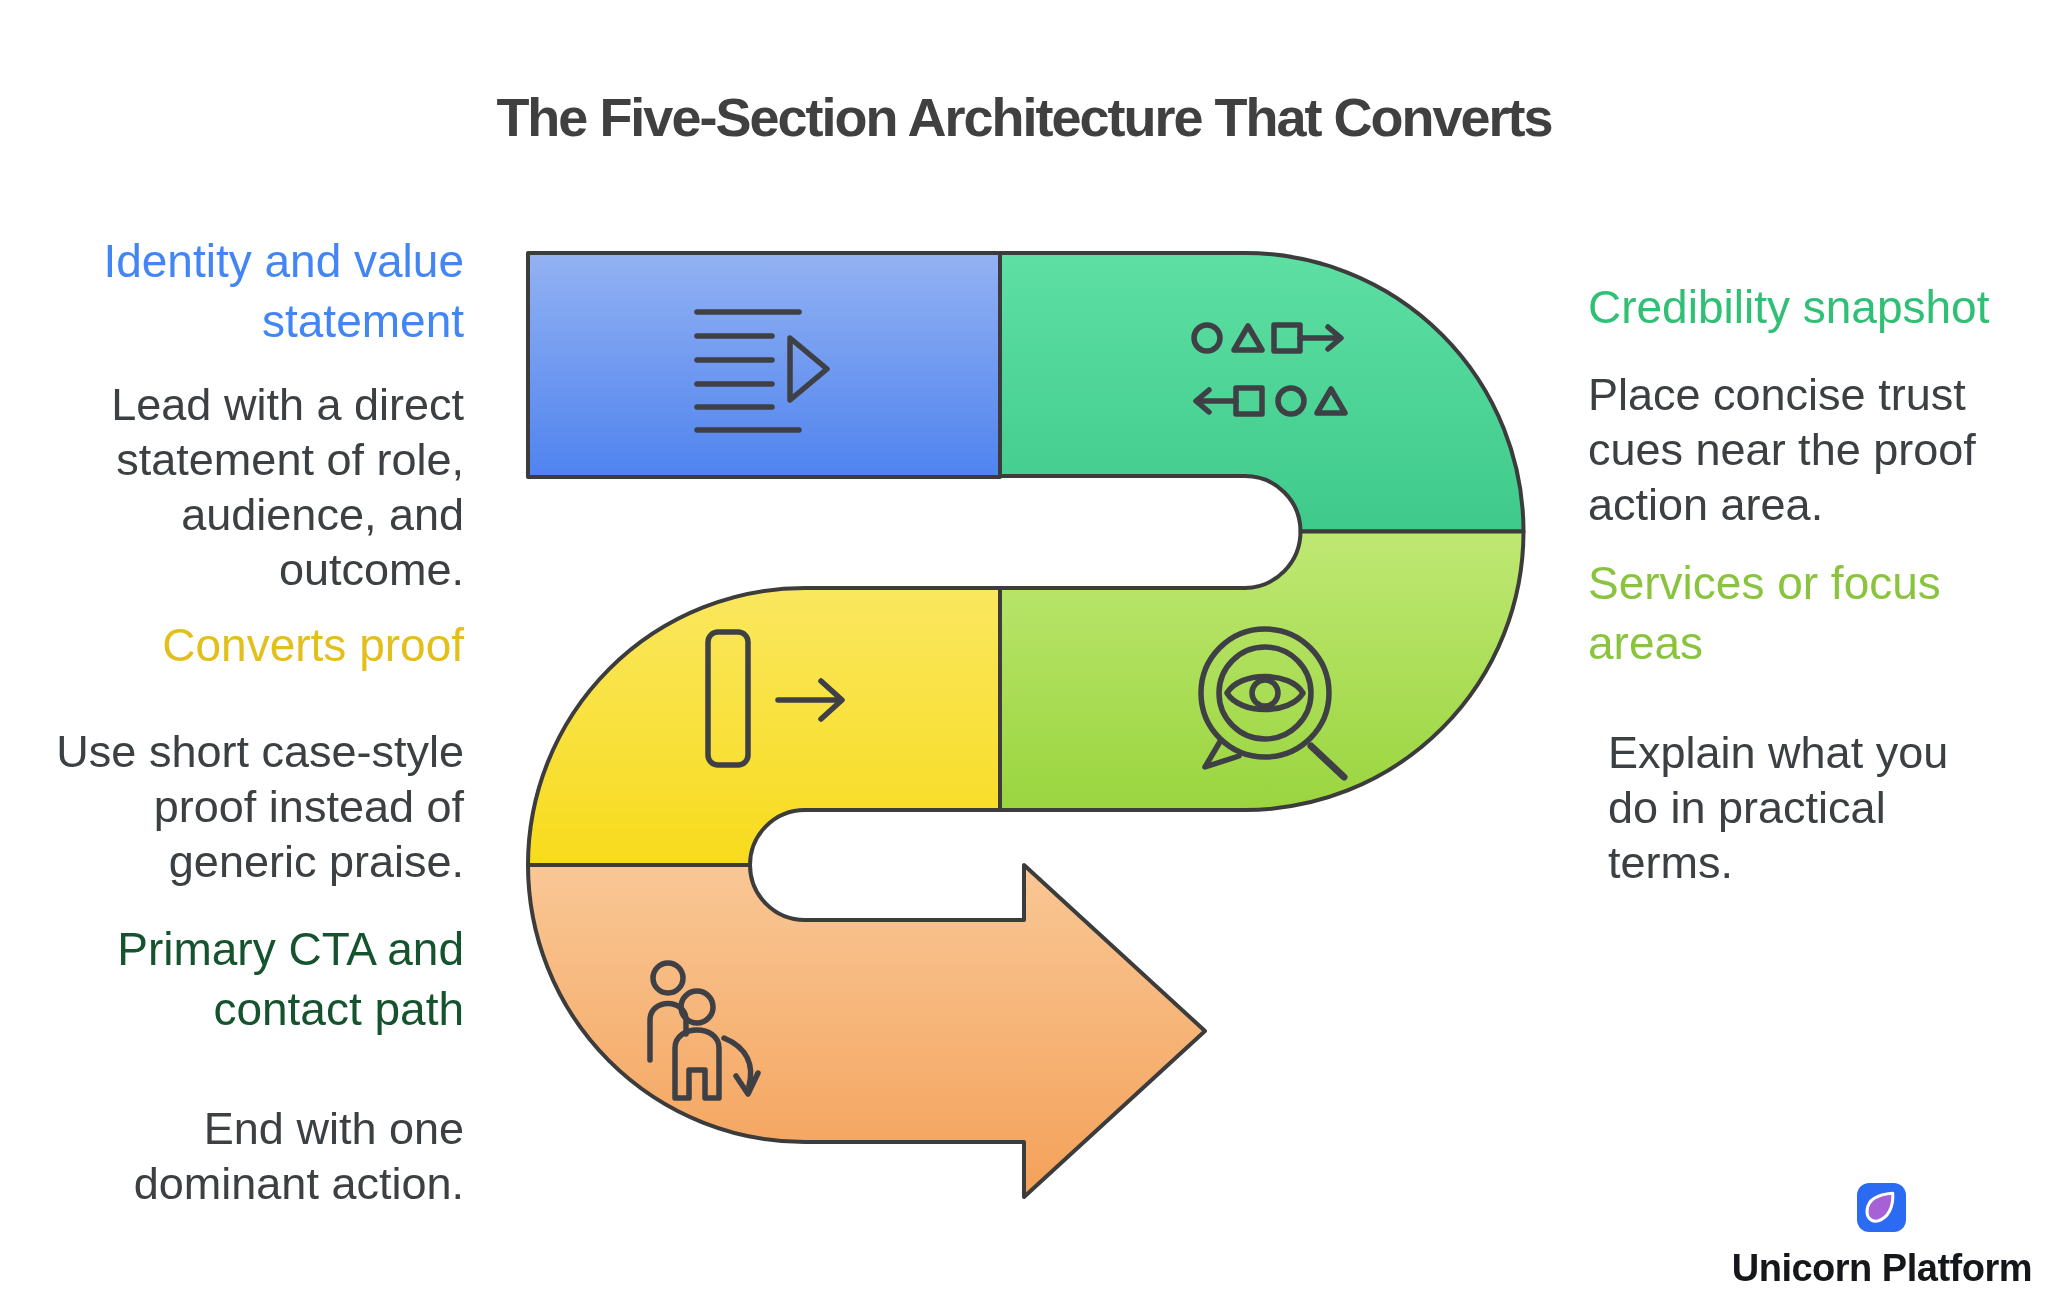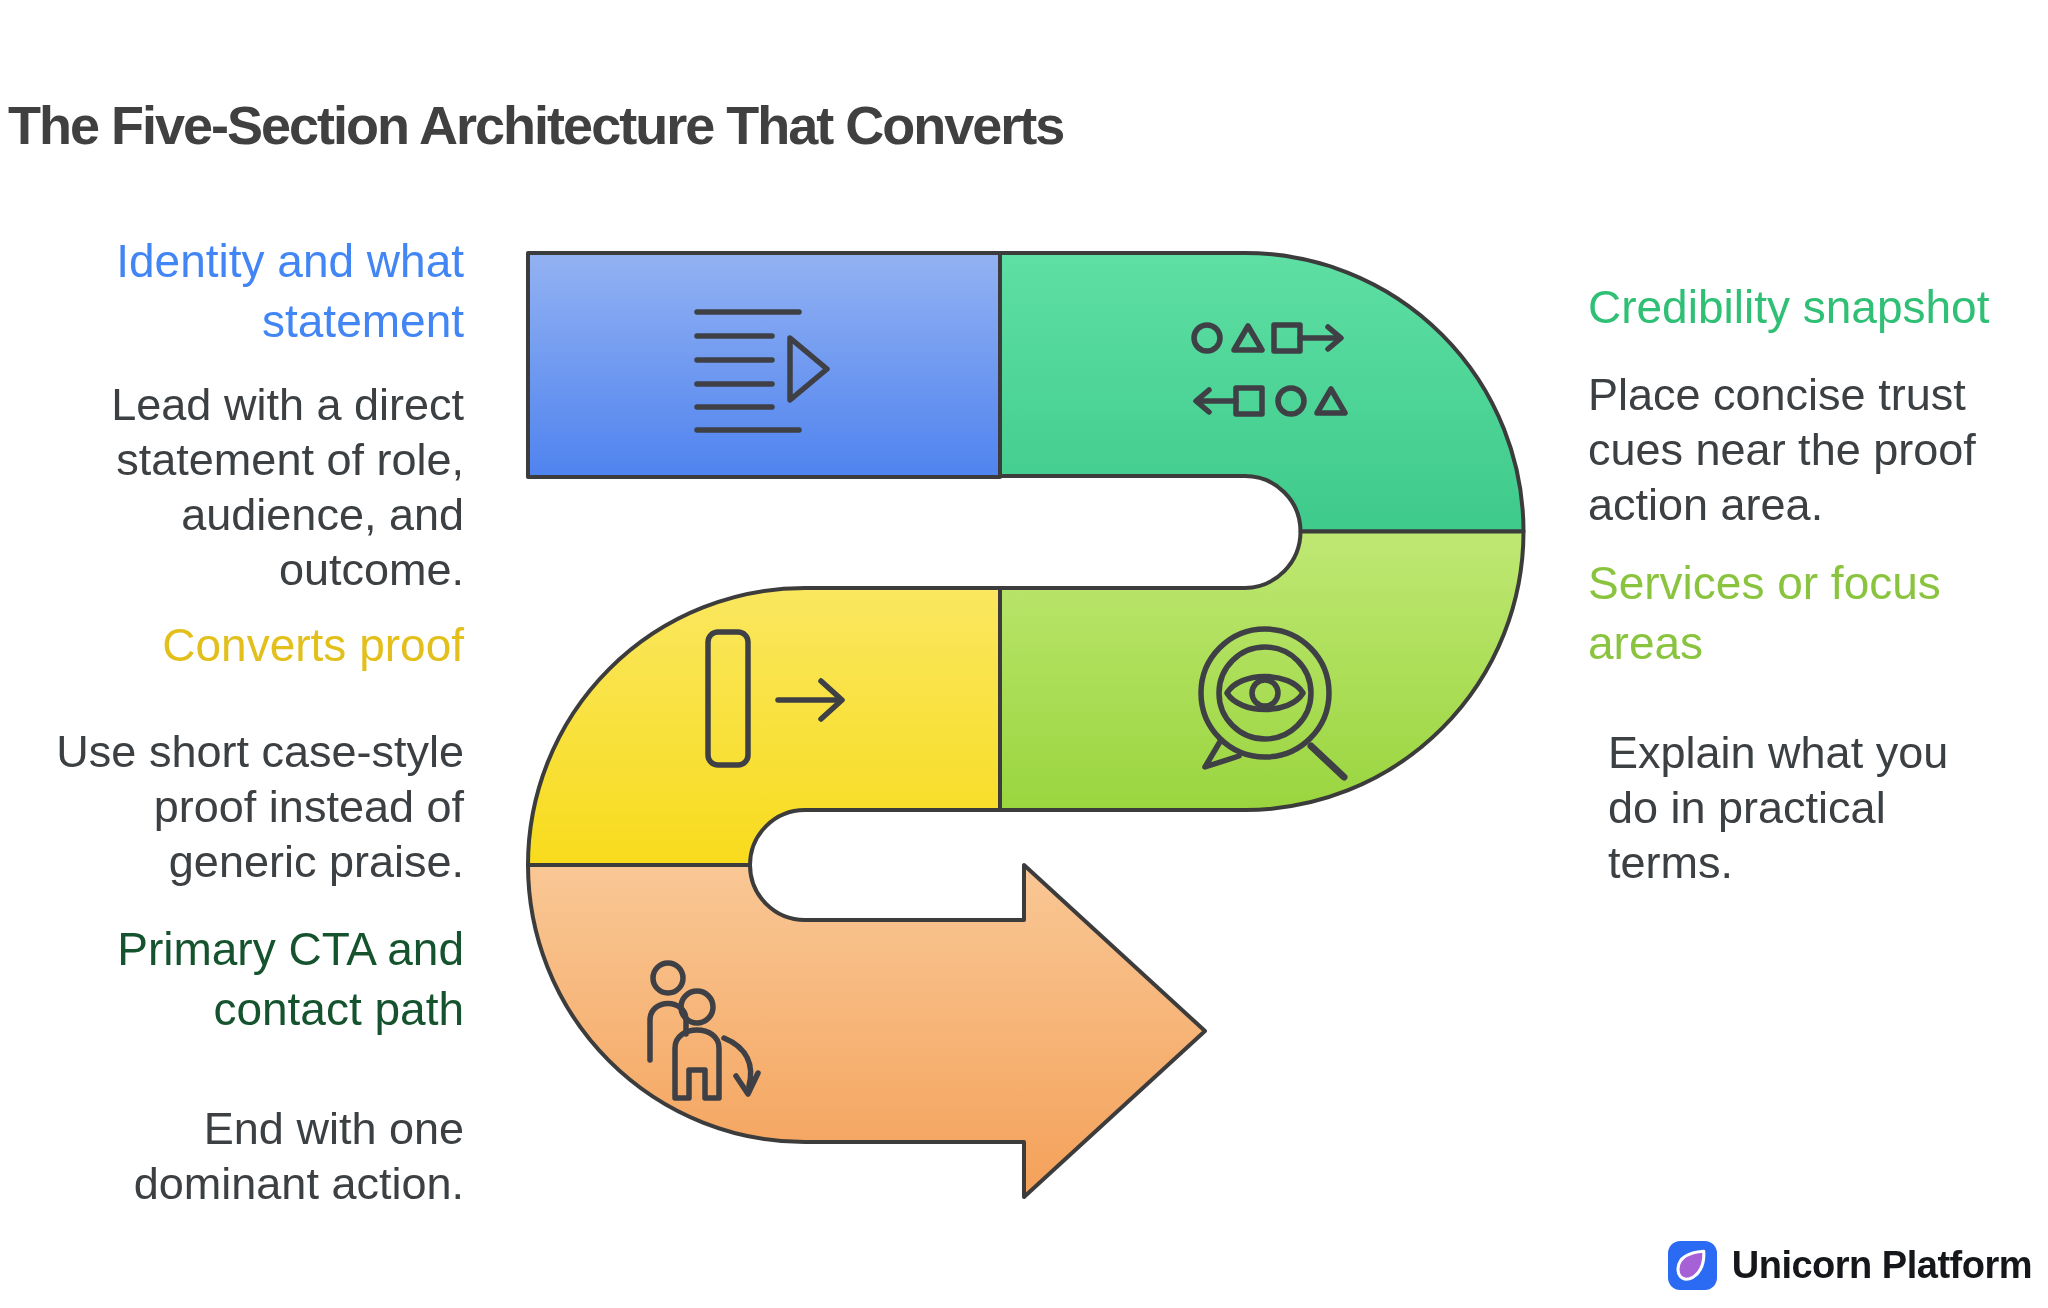--- a/index.html
+++ b/index.html
@@ -2,42 +2,42 @@
 <html><head>
 <meta charset="utf-8">
 <style>
   html,body{margin:0;padding:0;}
   body{
     width:2048px;height:1308px;position:relative;overflow:hidden;
     background:#ffffff;font-family:"Liberation Sans",sans-serif;
   }
   svg.diagram{position:absolute;left:0;top:0;width:2048px;height:1308px;}
   .title{
-    position:absolute;left:0;right:0;top:86px;margin:8px;
-    font-size:54px;font-weight:700;letter-spacing:-2px;
+    position:absolute;left:0;right:0;top:86px;margin:0;
+    text-align:center;font-size:54px;font-weight:700;letter-spacing:-2px;
     color:#404040;
   }
   .label{position:absolute;}
   .left-col{right:1584px;text-align:right;}
   .right-col{left:1588px;text-align:left;}
   .heading{font-size:46px;line-height:1.3;font-weight:400;}
   .body-text{font-size:45px;line-height:1.22;color:#3C4043;}
   .pos-identity-h{top:232px;width:420px;}
   .pos-identity-b{top:378px;width:390px;}
   .pos-outcome-h{top:616px;width:420px;}
   .pos-outcome-b{top:725px;width:420px;}
   .pos-cta-h{top:920px;width:420px;}
   .pos-cta-b{top:1058px;width:380px;margin-top:44px;}
   .pos-cred-h{top:278px;width:470px;}
   .pos-cred-b{top:368px;width:410px;}
   .pos-serv-h{top:554px;width:380px;}
   .pos-serv-b{top:726px;width:380px;margin-left:20px;}
   .logo{
     position:absolute;right:16px;bottom:18px;
-    display:flex;align-items:center;gap:15px;
+    display:flex;align-items:center;gap:15px;flex-direction:column;
   }
   .logo-icon{width:49px;height:49px;display:block;}
   .logo-text{font-size:38px;font-weight:700;letter-spacing:-0.5px;color:#15171A;}
 </style>
 </head>
 <body>
 
 <h1 class="title" style="color: rgb(64, 64, 64);">The Five-Section Architecture That Converts</h1>
 
 <svg class="diagram" viewBox="0 0 2048 1308" xmlns="http://www.w3.org/2000/svg">
@@ -116,21 +116,21 @@
       <circle cx="668" cy="978" r="15"></circle>
       <path d="M 650 1060 L 650 1020 C 650 998 686 998 686 1020 L 686 1034"></path>
       <circle cx="697" cy="1007" r="16"></circle>
       <path d="M 675 1098 L 675 1048 C 675 1024 719 1024 719 1048 L 719 1098 L 705 1098 L 705 1070 L 689 1070 L 689 1098 Z"></path>
       <path d="M 724 1038 C 748 1048 754 1066 749 1086"></path>
       <path d="M 736 1076 L 748 1094 L 758 1073"></path>
     </g>
   </g>
 </svg>
 
-<div class="label left-col heading pos-identity-h" style="color: rgb(66, 133, 244);">Identity and what statement</div>
+<div class="label left-col heading pos-identity-h" style="color: rgb(66, 133, 244);">Identity and value statement</div>
 <div class="label left-col body-text pos-identity-b">Lead with a direct statement of role, audience, and outcome.</div>
 
 <div class="label left-col heading pos-outcome-h" style="color: rgb(227, 191, 27);">Converts proof</div>
 <div class="label left-col body-text pos-outcome-b">Use short case-style proof instead of generic praise.</div>
 
 <div class="label left-col heading pos-cta-h" style="color: #14532d;">Primary CTA and contact path</div>
 <div class="label left-col body-text pos-cta-b">End with one dominant action.</div>
 
 <div class="label right-col heading pos-cred-h" style="color: rgb(47, 191, 117);">Credibility snapshot</div>
 <div class="label right-col body-text pos-cred-b">Place concise trust cues near the proof action area.</div>

